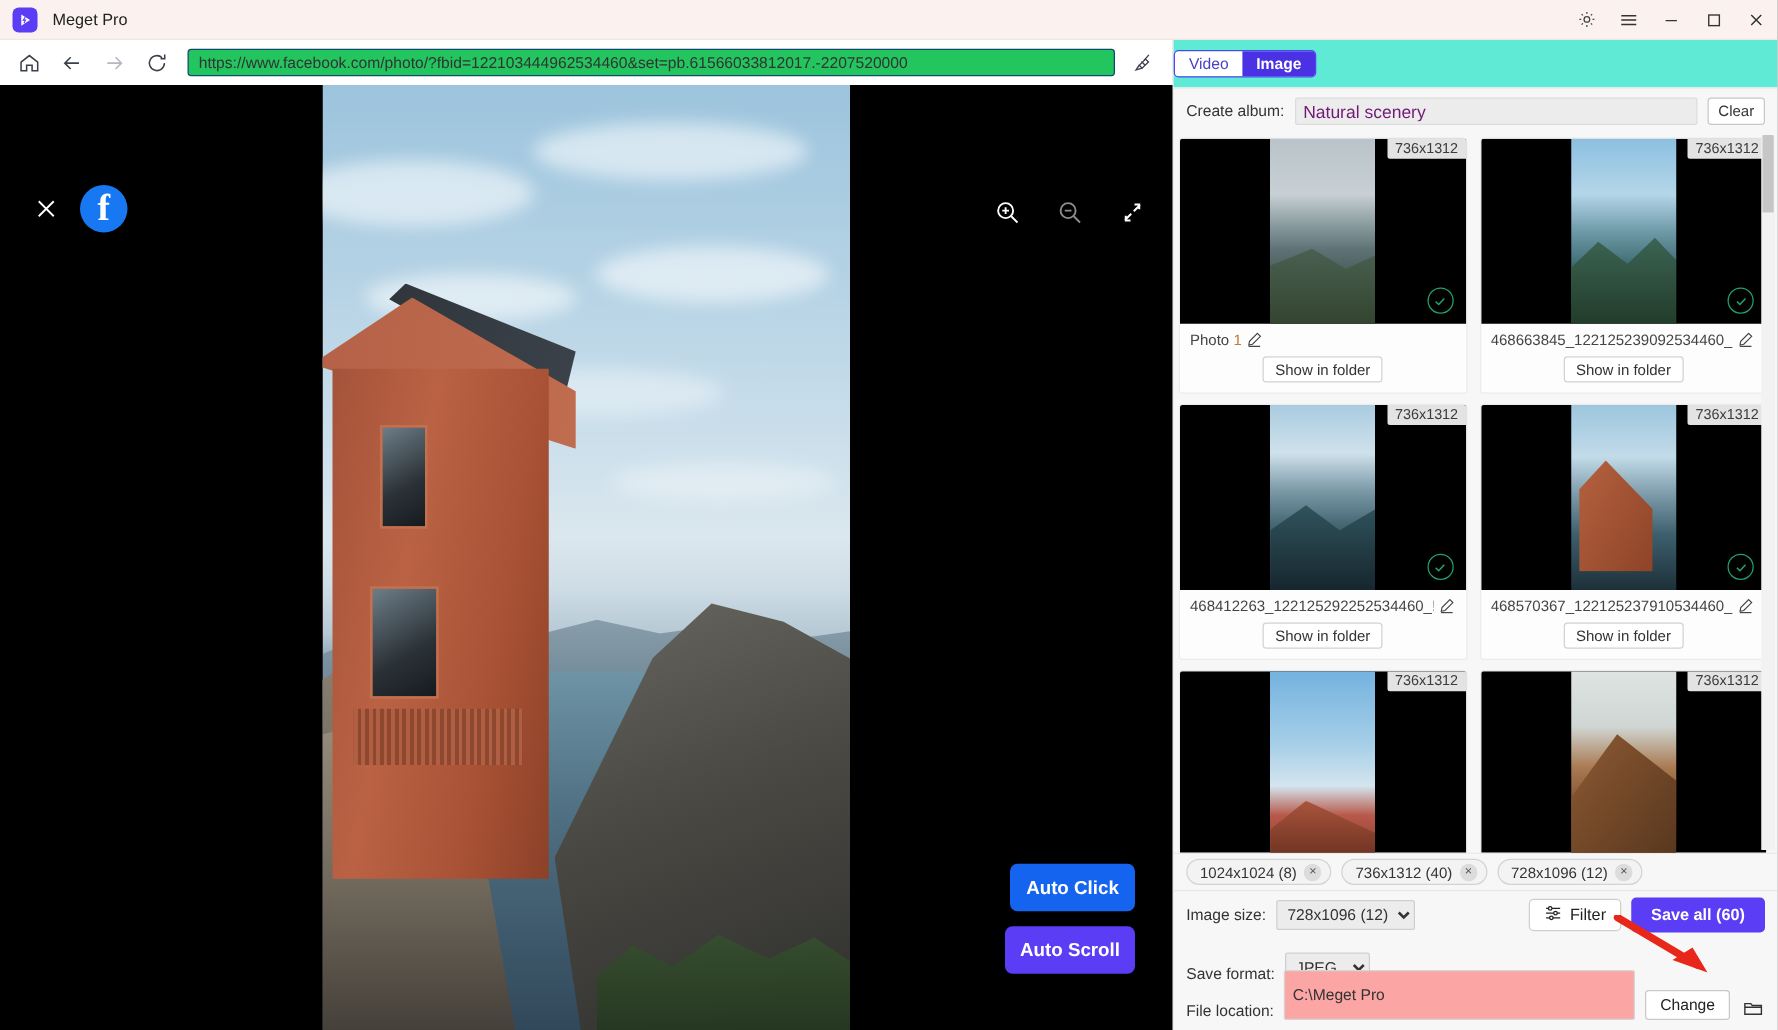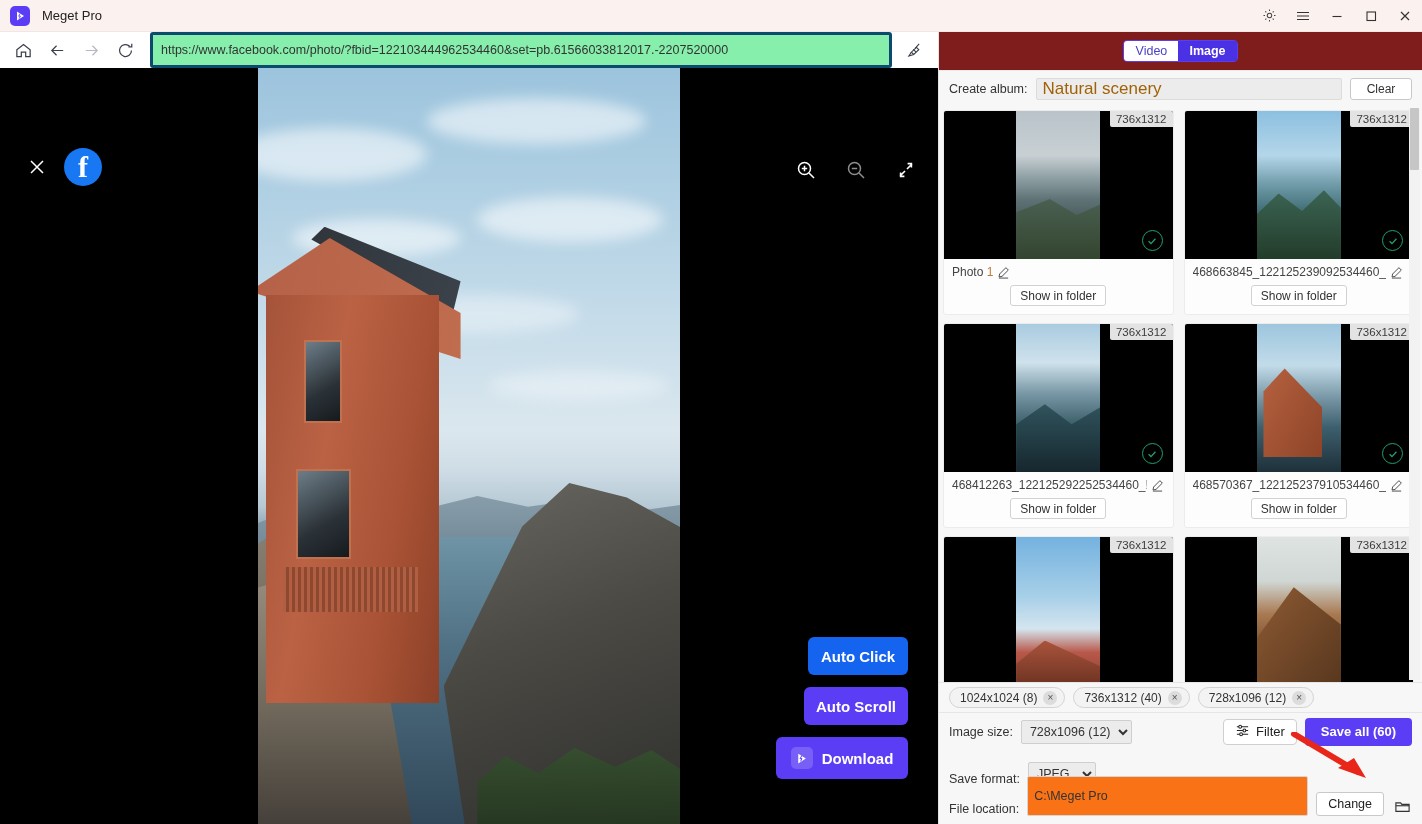--- a/index.html
+++ b/index.html
@@ -39,22 +39,22 @@
     height: 36px; flex: 0 0 36px; display: flex; align-items: center; gap: 0px;
     background: #fff; padding: 0 6px;
   }
   .nav-icon {
     width: 34px; height: 30px; display: flex; align-items: center; justify-content: center;
     color: #3a3f4b; border-radius: 4px;
   }
   .nav-icon.dim { color: #b4b8c0; }
   .url-wrap { flex: 1; margin: 0 6px 0 8px; }
   .url-field {
-    width: 100%; height: 36px; border: 3px solid #0c4a6e; border-radius: 3px;
-    background: #86efac; font-size: 12.5px; color: #333; padding: 0 8px;
+    width: 100%; height: 22px; border: 1px solid #0c4a6e; border-radius: 3px;
+    background: #22c55e; font-size: 12.5px; color: #333; padding: 0 8px;
     font-family: "Liberation Sans", sans-serif; line-height: 24px;
   }
   .broom { width: 34px; height: 30px; display:flex; align-items:center; justify-content:center; color:#3a3f4b; }
 
   
   .viewer { flex: 1; position: relative; background: #000; overflow: hidden; }
   .viewer-close {
     position: absolute; left: 24px; top: 86px; width: 26px; height: 26px;
     display:flex; align-items:center; justify-content:center; color:#fff;
   }
@@ -143,40 +143,40 @@
     border: none; border-radius: 6px; color: #fff; font-size: 15px; font-weight: bold;
     font-family: "Liberation Sans", sans-serif; cursor: pointer;
     display: flex; align-items: center; justify-content: center; gap: 9px;
   }
   .btn-autoclick { width: 100px; height: 38px; background: #1564f0; }
   .btn-autoscroll { width: 104px; height: 38px; background: #5b3df5; }
   .btn-download { width: 132px; height: 42px; background: #5b3df5; }
   .dl-logo { width: 22px; height: 22px; border-radius: 5px; background: rgba(255,255,255,0.18); display:flex; align-items:center; justify-content:center; }
 
   
-  .rp-tabs { height: 38px; flex: 0 0 38px; display: flex; align-items: center; justify-content: center; background:#7f1d1d; }
+  .rp-tabs { height: 38px; flex: 0 0 38px; display: flex; align-items: center; justify-content: flex-start; background:#5eead4; }
   .seg { display: flex; border: 1px solid #5b3df5; border-radius: 4px; overflow: hidden; height: 22px; }
   .seg-btn {
     min-width: 54px; padding: 0 11px; font-size: 12.5px; display:flex; align-items:center; justify-content:center;
     background: #fff; color: #4a41c9; cursor: pointer; font-family:"Liberation Sans", sans-serif;
   }
   .seg-btn.active { background: #4a31e3; color: #fff; font-weight: bold; }
 
   .album-row {
     height: 36px; flex: 0 0 36px; display: flex; align-items: center; gap: 8px;
     padding: 14px 10px; background: #f7f7f7; border-top: 1px solid #e9e9e9;
   }
   .album-label { font-size: 12.5px; color: #333; }
   .album-input {
     flex: 1; height: 22px; border: 1px solid #dcdcdc; background: #ececec;
-    font-size: 17px; color: #a16207; padding: 0 6px; border-radius: 2px;
+    font-size: 14px; color: #701a75; padding: 0 6px; border-radius: 2px;
     font-family:"Liberation Sans", sans-serif;
   }
   .clear-btn {
-    width: 62px; height: 22px; border: 1px solid #c8c8c8; background: #fff; border-radius: 3px;
+    width: 46px; height: 22px; border: 1px solid #c8c8c8; background: #fff; border-radius: 3px;
     font-size: 12px; color: #333; cursor: pointer; font-family:"Liberation Sans", sans-serif;
   }
 
   
   .grid-scroll { flex: 1; overflow: hidden; position: relative; background: #f7f7f7; padding: 4px 8px 0 4px; }
   .grid {
     display: grid; grid-template-columns: 1fr 1fr; gap: 8px 10px;
   }
   .card { background: #fdfdfd; border: 1px solid #ececec; border-radius: 3px; overflow: hidden; }
   .thumb { position: relative; height: 148px; background: #000; overflow: hidden; }
@@ -258,21 +258,21 @@
     font-size: 13px; color: #222;
   }
   .saveall-btn {
     height: 28px; padding: 0 16px; border: none; border-radius: 4px; background: #5b3df5;
     color: #fff; font-size: 13px; font-weight: bold; cursor: pointer; font-family:"Liberation Sans", sans-serif;
   }
 
   .bottom-block { flex: 0 0 74px; background: #f7f7f7; padding: 6px 10px 0 10px; position: relative; }
   .brow { display: flex; align-items: flex-end; gap: 8px; height: 30px; }
   .loc-input {
-    flex: 1; height: 40px; border: 1px solid #d5d5d5; background: #f97316; border-radius: 2px;
+    flex: 1; height: 40px; border: 1px solid #d5d5d5; background: #fca5a5; border-radius: 2px;
     font-size: 12.5px; color: #333; padding: 13px 6px; font-family:"Liberation Sans", sans-serif;
   }
   .change-btn {
     height: 24px; padding: 0 11px; border: 1px solid #c9c9c9; background: #fff; border-radius: 3px;
     font-size: 12.5px; color: #222; cursor: pointer; font-family:"Liberation Sans", sans-serif;
   }
   .folder-icon { width: 20px; height: 20px; color: #333; display:flex; align-items:center; justify-content:center; }
 
   .arrow-annot { position: absolute; right: 42px; top: -18px; pointer-events: none; }
 </style>
@@ -409,29 +409,20 @@
             <svg width="20" height="20" viewBox="0 0 20 20" fill="none" stroke="currentColor" stroke-width="1.6">
               <path d="M9 11l-5 5M4.6 12.6V16.4H8.4"></path>
               <path d="M11 9l5-5M15.4 7.4V3.6H11.6"></path>
             </svg>
           </div>
         </div>
 
         <div class="action-stack">
           <button class="act-btn btn-autoclick">Auto Click</button>
           <button class="act-btn btn-autoscroll">Auto Scroll</button>
-          <button class="act-btn btn-download">
-            <span class="dl-logo">
-              <svg width="13" height="13" viewBox="0 0 12 12">
-                  <path d="M3 1.5 L10 6 L3 10.5 Z" fill="#fff"></path>
-                  <path d="M6.2 3.6 L4.6 6.2 L6.4 6.0 L5.2 8.6" stroke="#5b3df5" stroke-width="0.9" fill="none"></path>
-                </svg>
-            </span>
-            <span>Download</span>
-          </button>
         </div>
       </div>
     </div>
 
     <div class="right-pane">
 
       <div class="rp-tabs">
         <div class="seg">
           <div class="seg-btn">Video</div>
           <div class="seg-btn active">Image</div>

